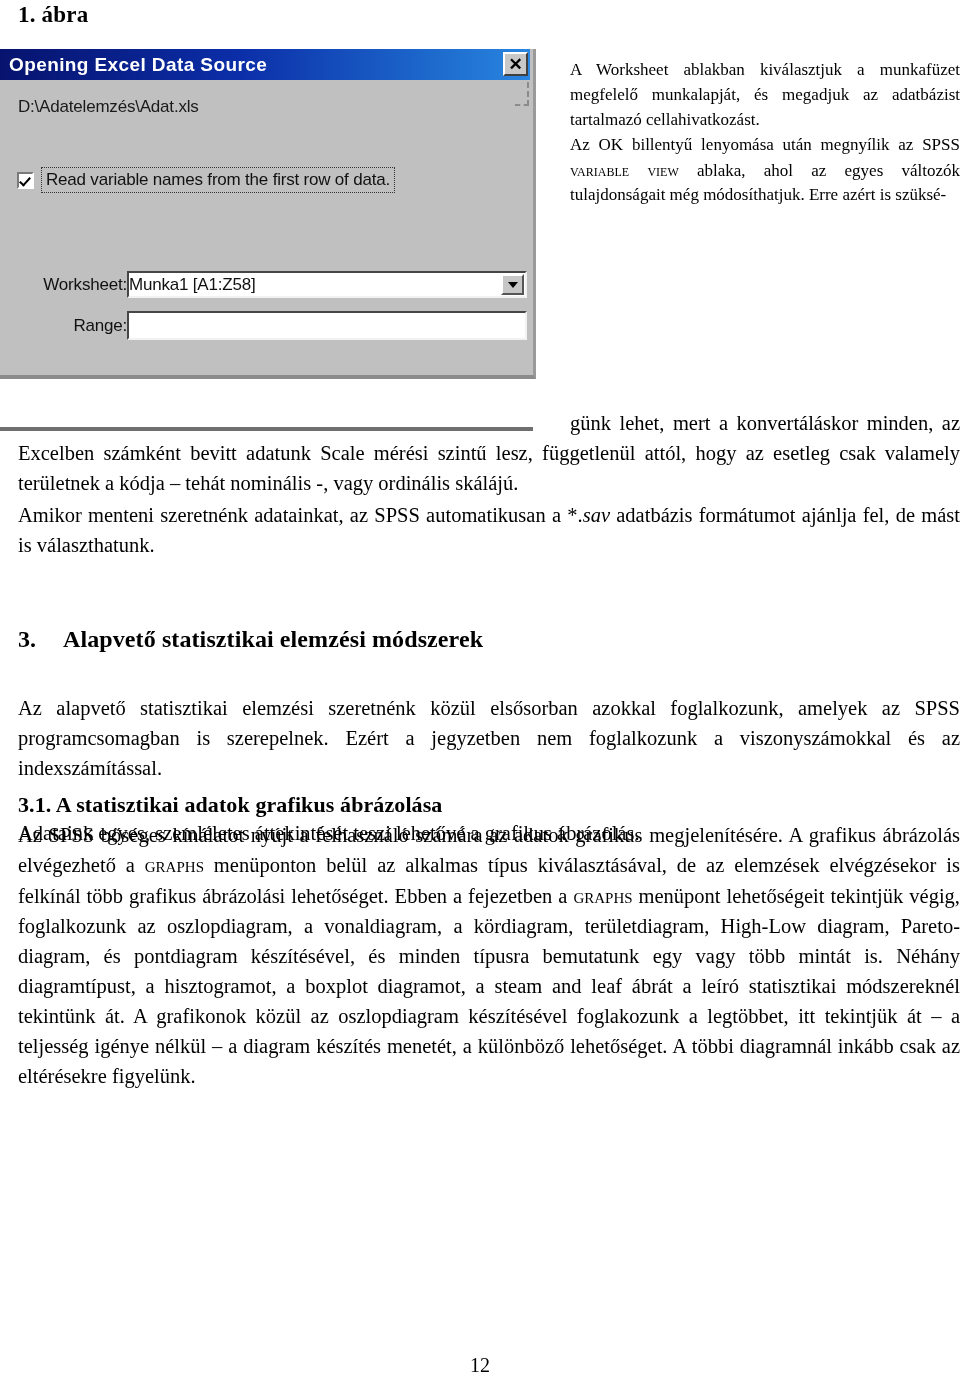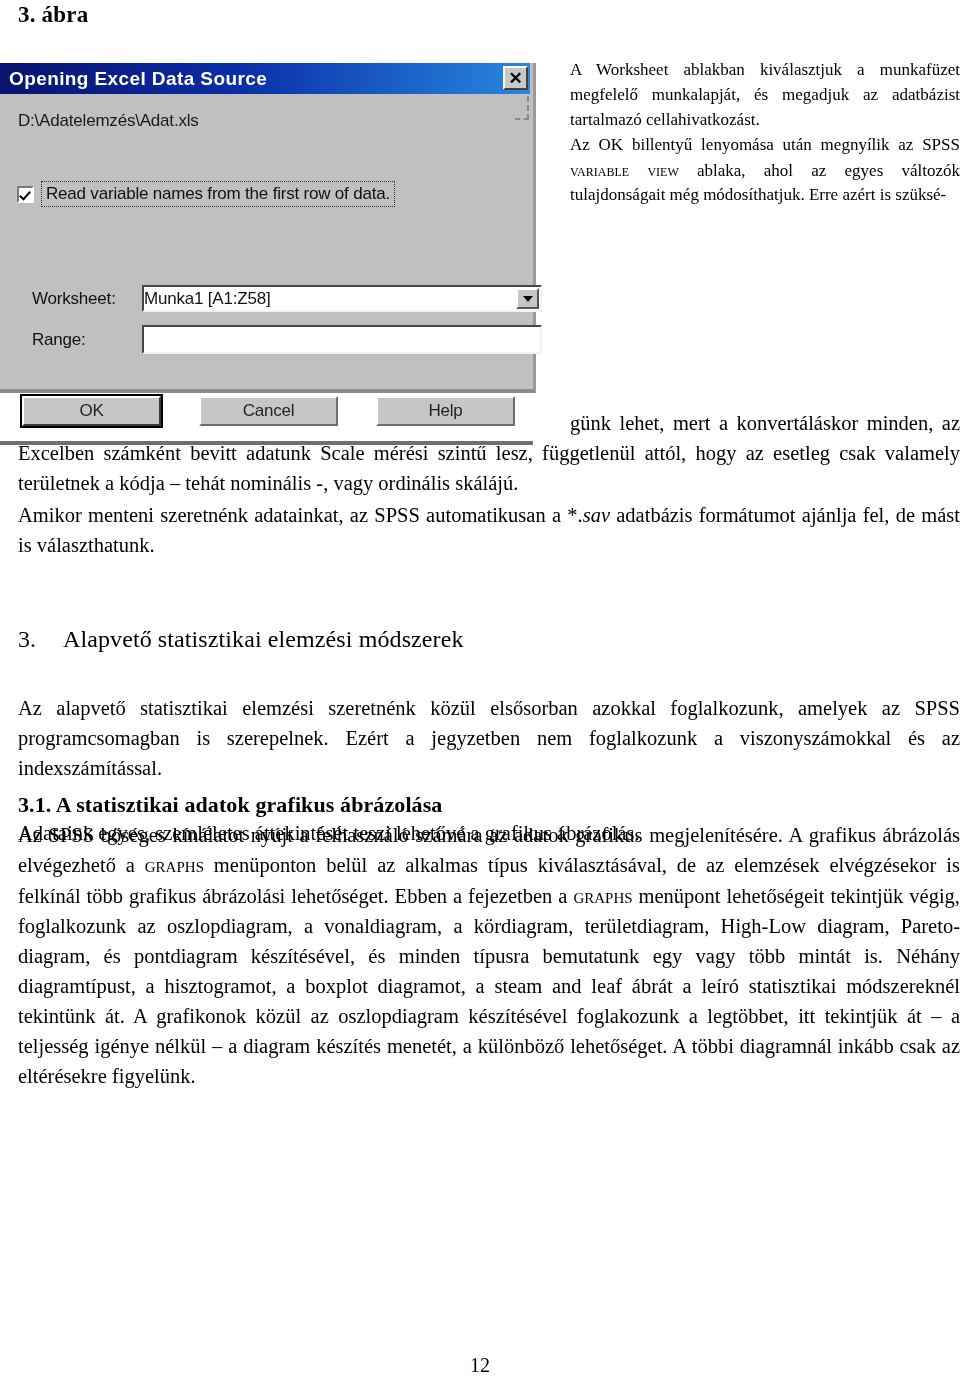--- a/index.html
+++ b/index.html
@@ -30,28 +30,29 @@
     top: 2px;
     font-size: 23px;
     font-weight: bold;
     letter-spacing: 0.2px;
   }
 
   
   .dialog {
     position: absolute;
     left: 0px;
-    top: 63px;
+    top: 49px;
     width: 536px;
     height: 330px;
     background: #c0c0c0;
     border-right: 3px solid #9a9a9a;
     border-bottom: 4px solid #8c8c8c;
     box-sizing: border-box;
     font-family: "Liberation Sans", sans-serif;
+    text-align: right;
   }
   .titlebar {
     position: absolute;
     left: 0; top: 0;
     width: 530px;
     height: 31px;
     background: linear-gradient(to right, #07136e 0%, #0b2ea8 45%, #1f6fd0 85%, #2a86e0 100%);
     display: flex;
     align-items: center;
     padding-left: 9px;
@@ -157,21 +158,20 @@
   .field-row.worksheet { left: 17px; top: 222px; }
   .field-row.range     { left: 17px; top: 262px; }
 
   .field-label {
     width: 110px;
     font-size: 17px;
     color: #111111;
     font-family: "Liberation Sans", sans-serif;
     letter-spacing: -0.2px;
     flex: none;
-    margin-left: 15px;
   }
   .sunken {
     background: #ffffff;
     border-top: 2px solid #464646;
     border-left: 2px solid #464646;
     border-right: 2px solid #f2f2f2;
     border-bottom: 2px solid #f2f2f2;
     box-sizing: border-box;
     display: flex;
     align-items: center;
@@ -290,21 +290,21 @@
   .para.p-save   { top: 500px; }
   .para.p-intro  { top: 693px; }
   .para.p-311    { top: 818px; }
   .para.p-graph  { top: 820px; }
 
   .h1 {
     position: absolute;
     left: 18px;
     top: 626px;
     font-size: 24px;
-    font-weight: normal;
+    font-weight: bold;
     letter-spacing: 0.1px;
   }
   .h1 .num { display: inline-block; width: 45px; }
 
   .h2 {
     position: absolute;
     left: 18px;
     top: 792px;
     font-size: 22px;
     font-weight: bold;
@@ -325,21 +325,21 @@
     width: 960px;
     text-align: center;
     font-size: 20px;
   }
 </style>
 </head>
 <body>
 
 <div class="page">
 
-  <div class="fig-caption">3. ábra</div>
+  <div class="fig-caption">1. ábra</div>
 
   <div class="dialog">
 
     <div class="titlebar">
       <span class="titlebar-text">Opening Excel Data Source</span>
     </div>
     <div class="close-btn">✕</div>
     <div class="titlebar-artifact"></div>
 
     <div class="filepath">D:\Adatelemzés\Adat.xls</div>
@@ -359,25 +359,20 @@
       </span>
     </div>
 
     <div class="field-row range">
       <span class="field-label">Range:</span>
       <span class="sunken textbox">
         <span class="combo-value"></span>
       </span>
     </div>
 
-    <div class="btn-row">
-      <span class="btn default">OK</span>
-      <span class="btn">Cancel</span>
-      <span class="btn">Help</span>
-    </div>
 
     <div class="dialog-bottom-rule"></div>
   </div>
 
   <div class="col-right">
     <p>A Worksheet ablakban kiválasztjuk a munkafüzet megfelelő munkalapját, és megadjuk az adatbázist tartalmazó cellahivatkozást.</p>
     <p><span>Az OK billentyű lenyomása után megnyílik az SPSS </span><span class="sc">Variable View</span><span> ablaka, ahol az egyes változók tulajdonságait még módosíthatjuk. Erre azért is szüksé-</span></p>
   </div>
 
   <div class="wrap-para">

